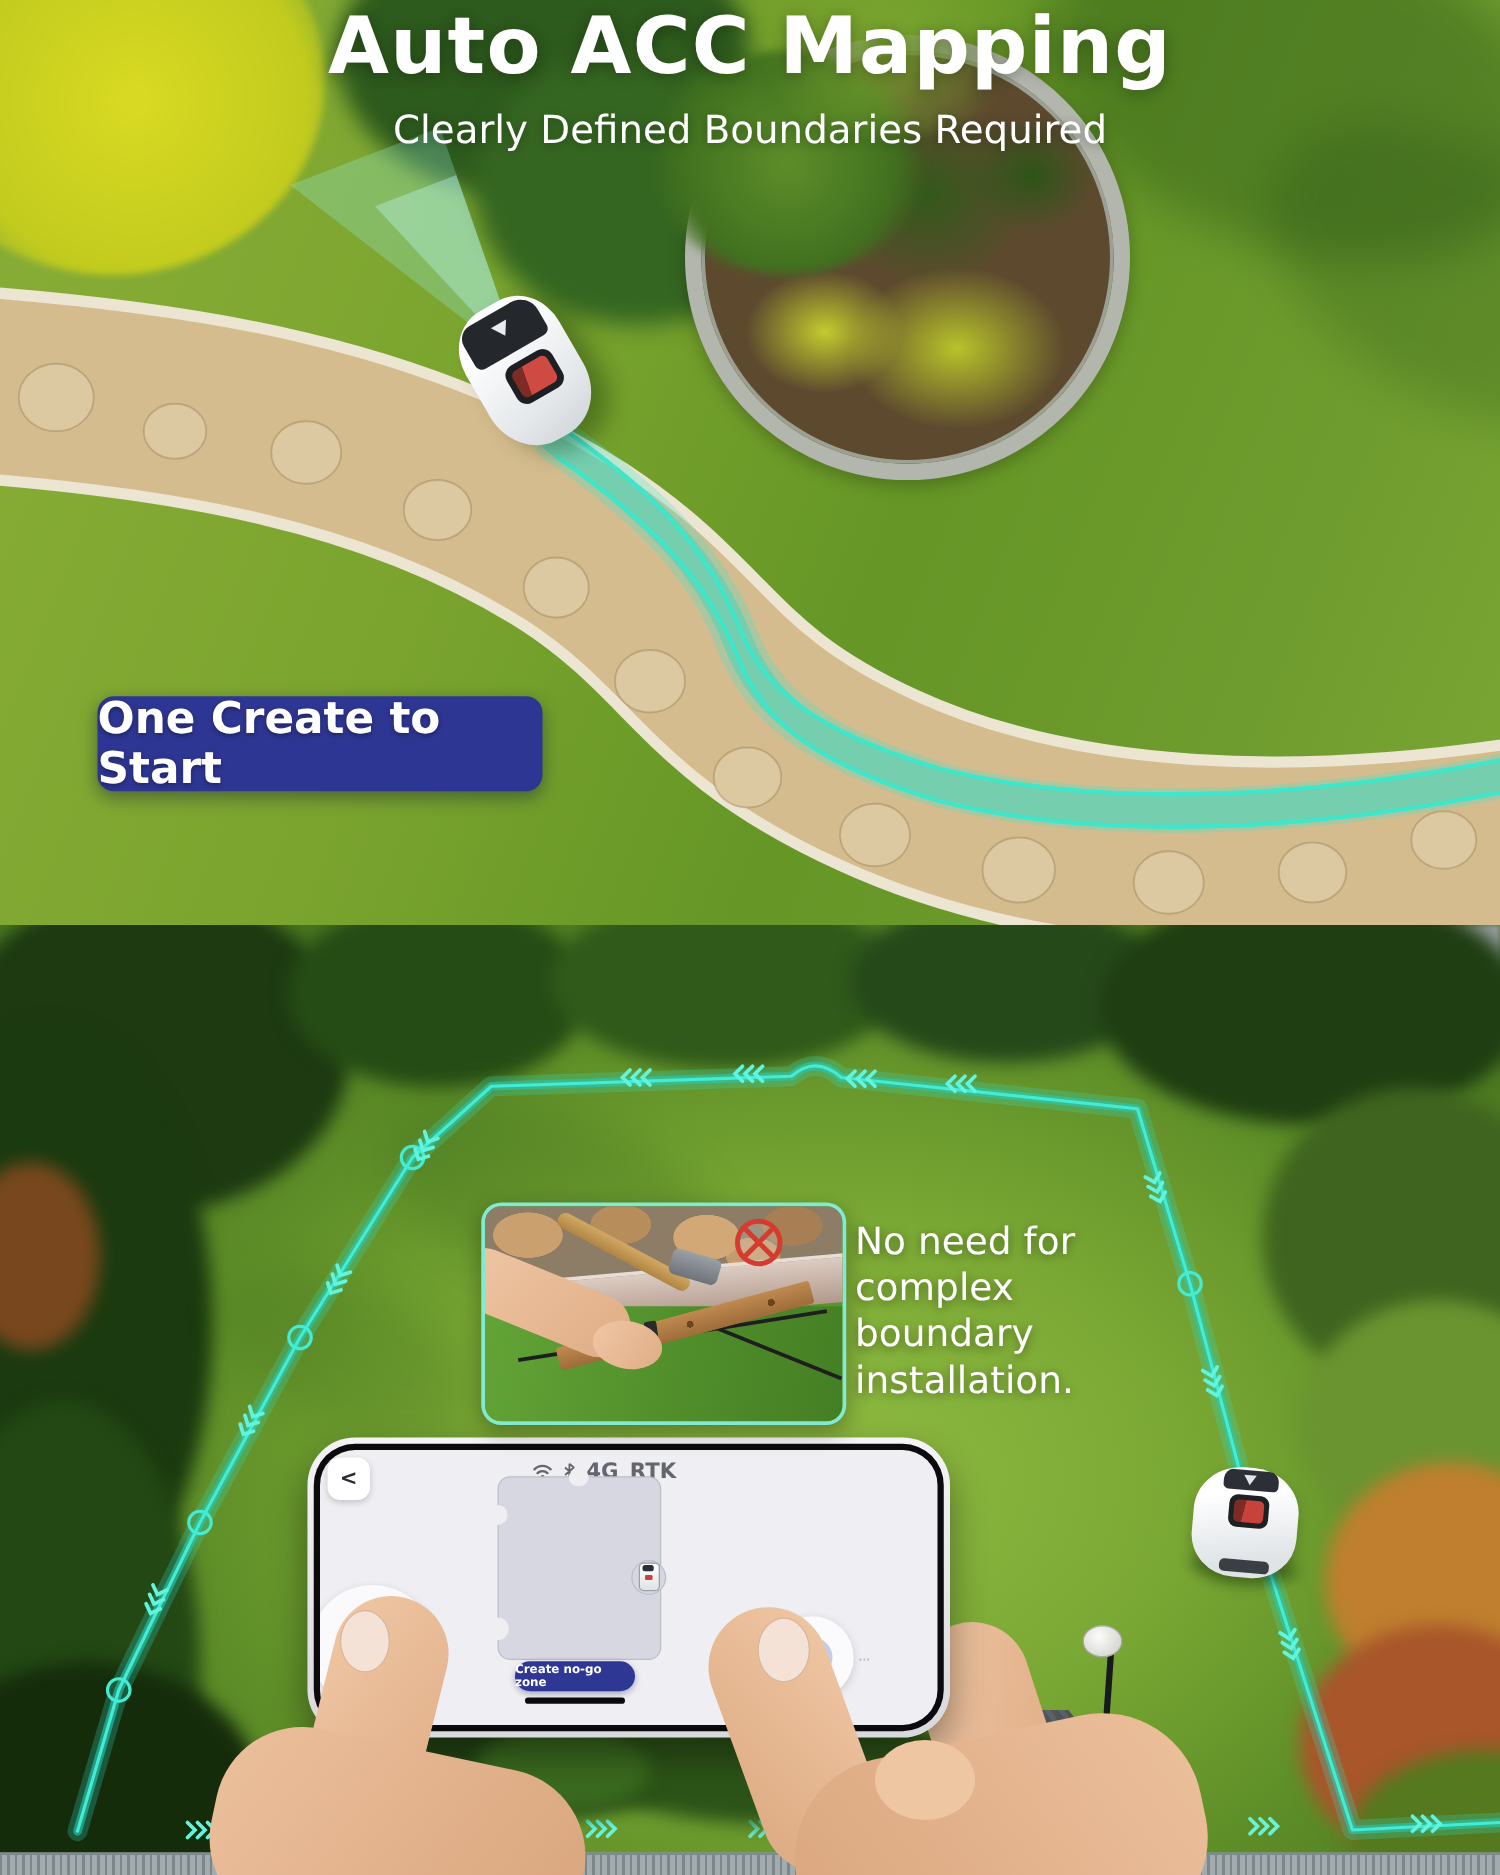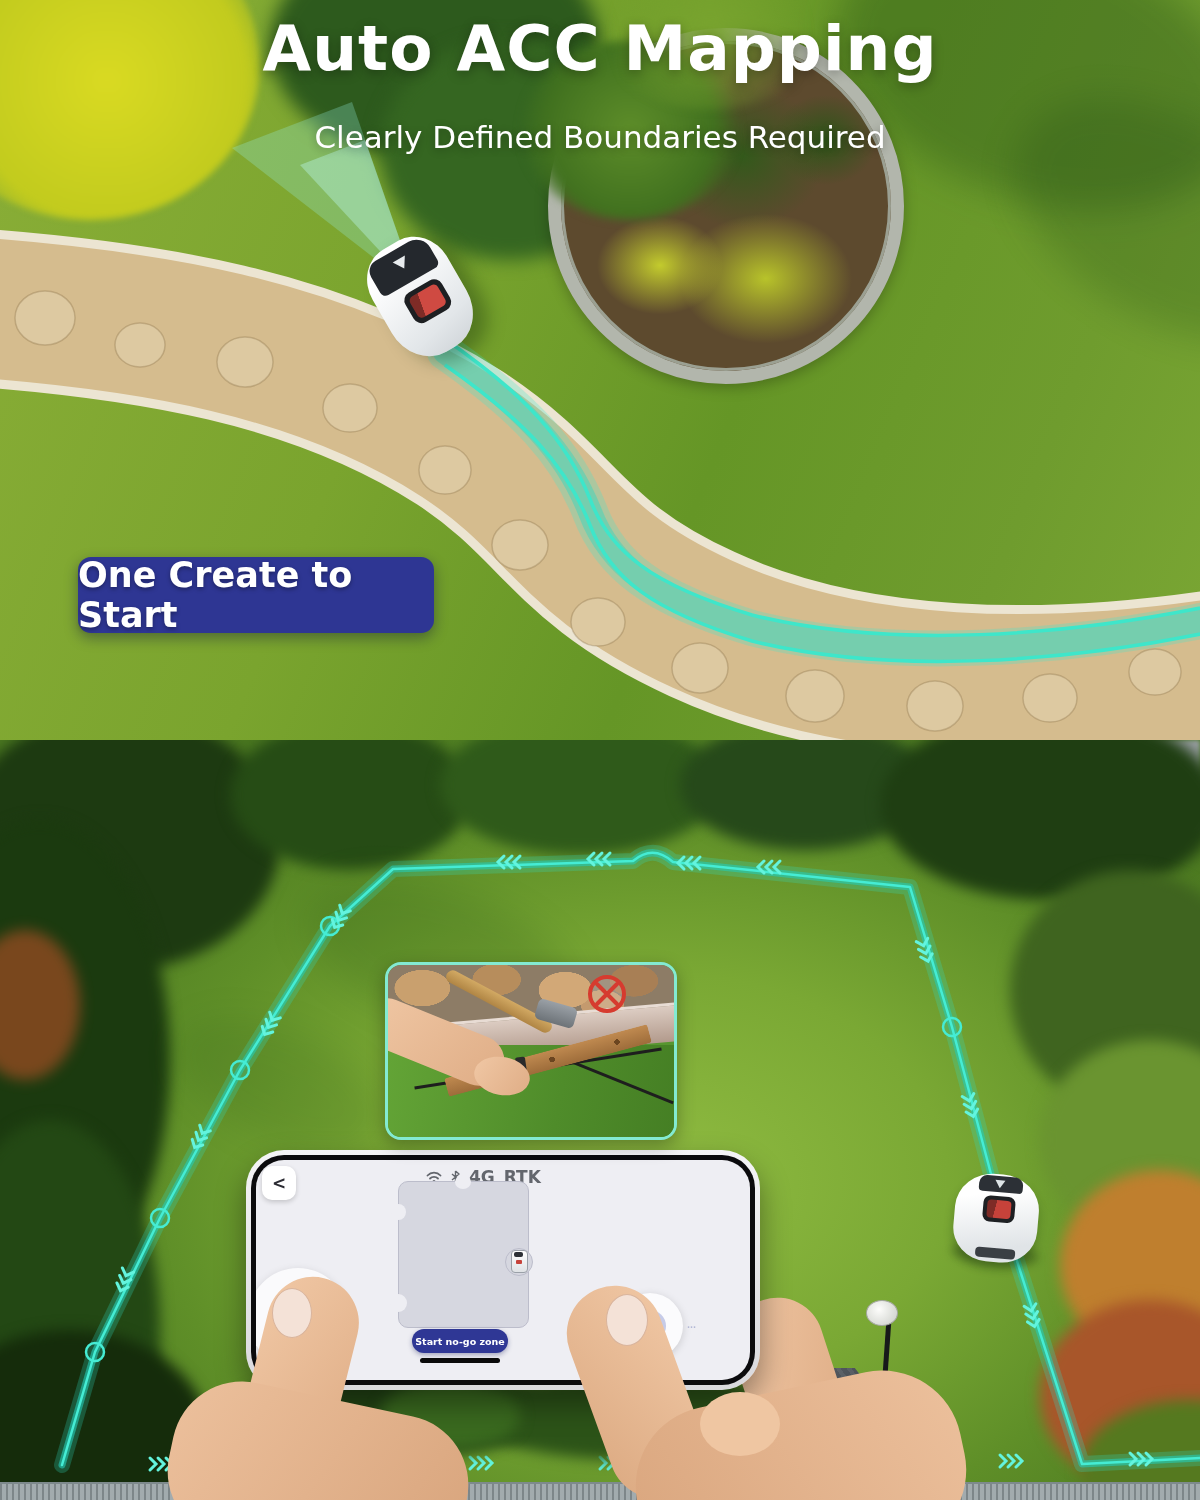--- a/index.html
+++ b/index.html
@@ -13,24 +13,24 @@
   .grass-shadow{position:absolute;background:rgba(23,66,18,.30);filter:blur(18px);border-radius:50%;}
   #stone-bed{position:absolute;left:548px;top:28px;width:330px;height:330px;border-radius:50%;
     border:13px solid #b2b6ac;box-shadow:0 4px 14px rgba(0,0,0,.25), inset 0 0 0 3px #9ba092;
     background:
       radial-gradient(90px 70px at 30% 68%,#c3cb2d 0%,rgba(195,203,45,0) 70%),
       radial-gradient(120px 90px at 62% 72%,#b8c32a 0%,rgba(184,195,42,0) 72%),
       radial-gradient(110px 95px at 55% 35%,#33591b 0%,rgba(51,89,27,0) 75%),
       radial-gradient(80px 70px at 20% 30%,#4e7f24 0%,rgba(78,127,36,0) 75%),
       radial-gradient(70px 60px at 80% 30%,#2c5517 0%,rgba(44,85,23,0) 75%),
       #5d4a2e;}
-  #title-top{position:absolute;left:0;top:12px;width:1200px;text-align:center;color:#fff;
+  #title-top{position:absolute;left:0;top:0;width:1200px;text-align:center;color:#fff;
     font-size:63px;font-weight:700;letter-spacing:1px;text-shadow:0 3px 12px rgba(0,0,0,.30);}
   #subtitle-top{position:absolute;left:0;top:86px;width:1200px;text-align:center;color:#fff;
-    font-size:31px;font-weight:500;text-shadow:0 2px 8px rgba(0,0,0,.30);margin-top:33px;}
+    font-size:31px;font-weight:500;text-shadow:0 2px 8px rgba(0,0,0,.30);}
   #one-touch-badge{position:absolute;left:78px;top:557px;width:356px;height:76px;border-radius:13px;
     background:#2e3693;box-shadow:0 5px 14px rgba(10,15,60,.40);display:flex;align-items:center;justify-content:center;
     color:#fff;font-size:35px;font-weight:700;text-shadow:0 2px 4px rgba(0,0,0,.35);}
   
   #robot-top{position:absolute;left:358px;top:230px;width:130px;height:134px;transform:rotate(-30deg);}
   #robot-top .body{position:absolute;left:20px;top:6px;width:86px;height:120px;
     background:linear-gradient(165deg,#ffffff 20%,#e2e6e9 75%,#cfd4d8);
     border-radius:40% 40% 44% 44% / 32% 32% 36% 36%;box-shadow:10px 12px 18px rgba(15,40,10,.35);}
   #robot-top .hood{position:absolute;left:30px;top:12px;width:66px;height:36px;background:#24282d;
     border-radius:12px 16px 6px 6px;}
@@ -291,20 +291,21 @@
     <div class="skin" style="left:86px;top:92px;width:56px;height:38px;border-radius:50%;transform:rotate(10deg);"></div>
     <div class="abs" style="left:52px;top:30px;width:118px;height:13px;border-radius:7px;transform:rotate(28deg);
       background:linear-gradient(#d2a963,#b08544);"></div>
     <div class="abs" style="left:148px;top:38px;width:40px;height:21px;border-radius:5px;transform:rotate(16deg);
       background:linear-gradient(#9aa0a6,#6d7378);"></div>
     <svg width="46" height="46" viewBox="0 0 46 46" style="position:absolute;left:196px;top:6px;">
       <circle cx="23" cy="23" r="17" fill="rgba(255,255,255,.18)" stroke="#d63b2f" stroke-width="4"></circle>
       <path d="M13 13 L33 33 M33 13 L13 33" stroke="#d63b2f" stroke-width="4" stroke-linecap="round"></path>
     </svg>
   </div>
+  <div id="callout-text">No need for complex boundary installation.</div>
 
   <div class="skin" style="left:742px;top:1296px;width:92px;height:160px;border-radius:46px;transform:rotate(-18deg);z-index:4;"></div>
 
   <div id="phone">
     <div class="bezel"></div>
     <div id="screen">
       <div id="back-btn">
           <span>&lt;</span>
         </div>
       <div id="status-bar">
@@ -323,21 +324,21 @@
         <div class="notch" style="left:56px;top:-7px;width:16px;height:14px;"></div>
         <div class="notch" style="left:-8px;top:22px;width:15px;height:16px;"></div>
         <div class="notch" style="left:-9px;top:112px;width:17px;height:18px;"></div>
       </div>
       <div id="map-bump"></div>
       <div id="map-robot">
         <div class="cap"></div>
         <div class="dot"></div>
       </div>
       <div id="nogo-btn">
-          <span>Start no-go zone</span>
+          <span>Create no-go zone</span>
         </div>
       <div id="home-bar"></div>
       <div id="left-control"></div>
       <div id="joystick">
         <div class="ring"></div>
         <div class="knob"></div>
         <div class="mark" style="left:-11px;">··</div>
         <div class="mark" style="right:-13px;">···</div>
       </div>
     </div>

